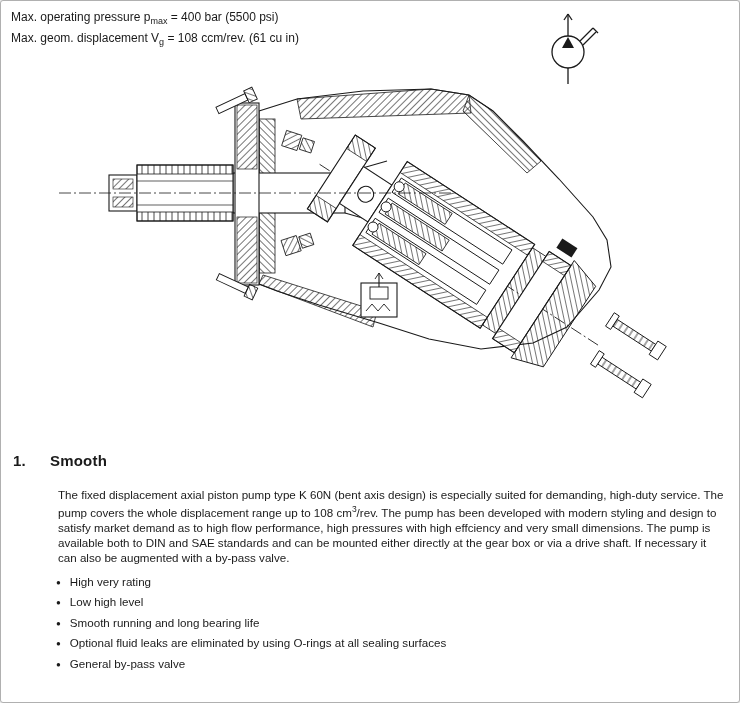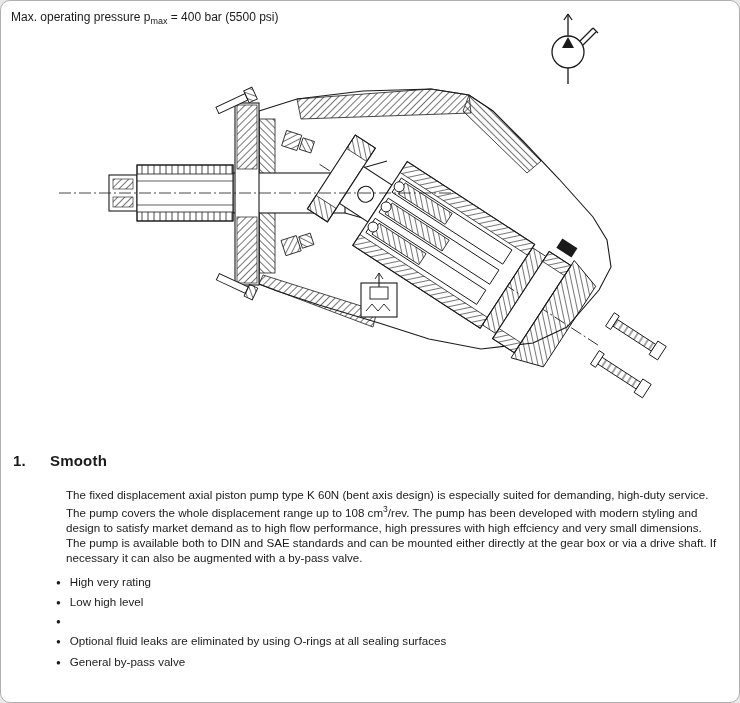--- a/index.html
+++ b/index.html
@@ -1,48 +1,49 @@
 <!DOCTYPE html>
 <html><head>
 <meta charset="utf-8">
 <style>
   html,body{margin:0;padding:0;background:#e9e9e9;}
   .page{
     position:relative;
     width:740px;height:703px;
     background:#ffffff;
     border:1px solid #b0b0b0;
-    border-radius:10px;
+    border-radius:3px;
     box-sizing:border-box;
     font-family:"Liberation Sans", sans-serif;
     color:#1a1a1a;
     overflow:hidden;
   }
   .specs{position:absolute;top:8px;left:10px;font-size:12px;line-height:17px;}
   .spec-line sub{font-size:9px;}
   .symbol{position:absolute;top:6px;left:534px;}
   .drawing{position:absolute;top:76px;left:0;}
   .content{position:absolute;top:451px;left:12px;width:716px;}
   .heading{display:flex;font-weight:bold;font-size:15px;letter-spacing:.2px;}
   .heading .num{width:37px;}
   .body{margin-left:43px;margin-top:18px;font-size:11.6px;line-height:15px;width:673px;}
-  .body p{margin:10px;}
+  .body p{margin:2px;}
   .body p.para2{margin-top:11px;}
   .body sup{font-size:8.5px;}
   ul.adv{list-style:none;margin:10px 0 0;padding:0;}
   ul.adv li{display:flex;align-items:baseline;margin-bottom:5.5px;line-height:13px;}
   ul.adv li .dot{font-size:8px;margin-right:9px;position:relative;top:-1px;}
 </style>
 </head>
 <body>
 
 <div class="page">
 
   <div class="specs">
     <div class="spec-line"><span>Max. operating pressure p</span><sub>max</sub><span> = 400 bar (5500 psi)</span></div>
+    <div class="spec-line"><span>Max. geom. displacement V</span><sub>g</sub><span> = 108 ccm/rev. (61 cu in)</span></div>
   </div>
 
   <svg class="symbol" width="70" height="80" viewBox="0 0 70 80">
     <g stroke="#1a1a1a" fill="none" stroke-width="1.3">
       <circle cx="33" cy="45" r="16"></circle>
       <polygon points="33,30 27,41 39,41" fill="#1a1a1a" stroke="none"></polygon>
       <line x1="33" y1="29" x2="33" y2="7"></line>
       <line x1="33" y1="7" x2="29" y2="13"></line>
       <line x1="33" y1="7" x2="37" y2="13"></line>
       <line x1="33" y1="61" x2="33" y2="77"></line>
@@ -162,20 +163,21 @@
         <li>
             <span class="dot">●</span>
             <span>High very rating</span>
           </li>
         <li>
             <span class="dot">●</span>
             <span>Low high level</span>
           </li>
         <li>
             <span class="dot">●</span>
+            <span>Smooth running and long bearing life</span>
           </li>
         <li>
             <span class="dot">●</span>
             <span>Optional fluid leaks are eliminated by using O-rings at all sealing surfaces</span>
           </li>
         <li>
             <span class="dot">●</span>
             <span>General by-pass valve</span>
           </li>
       </ul>

